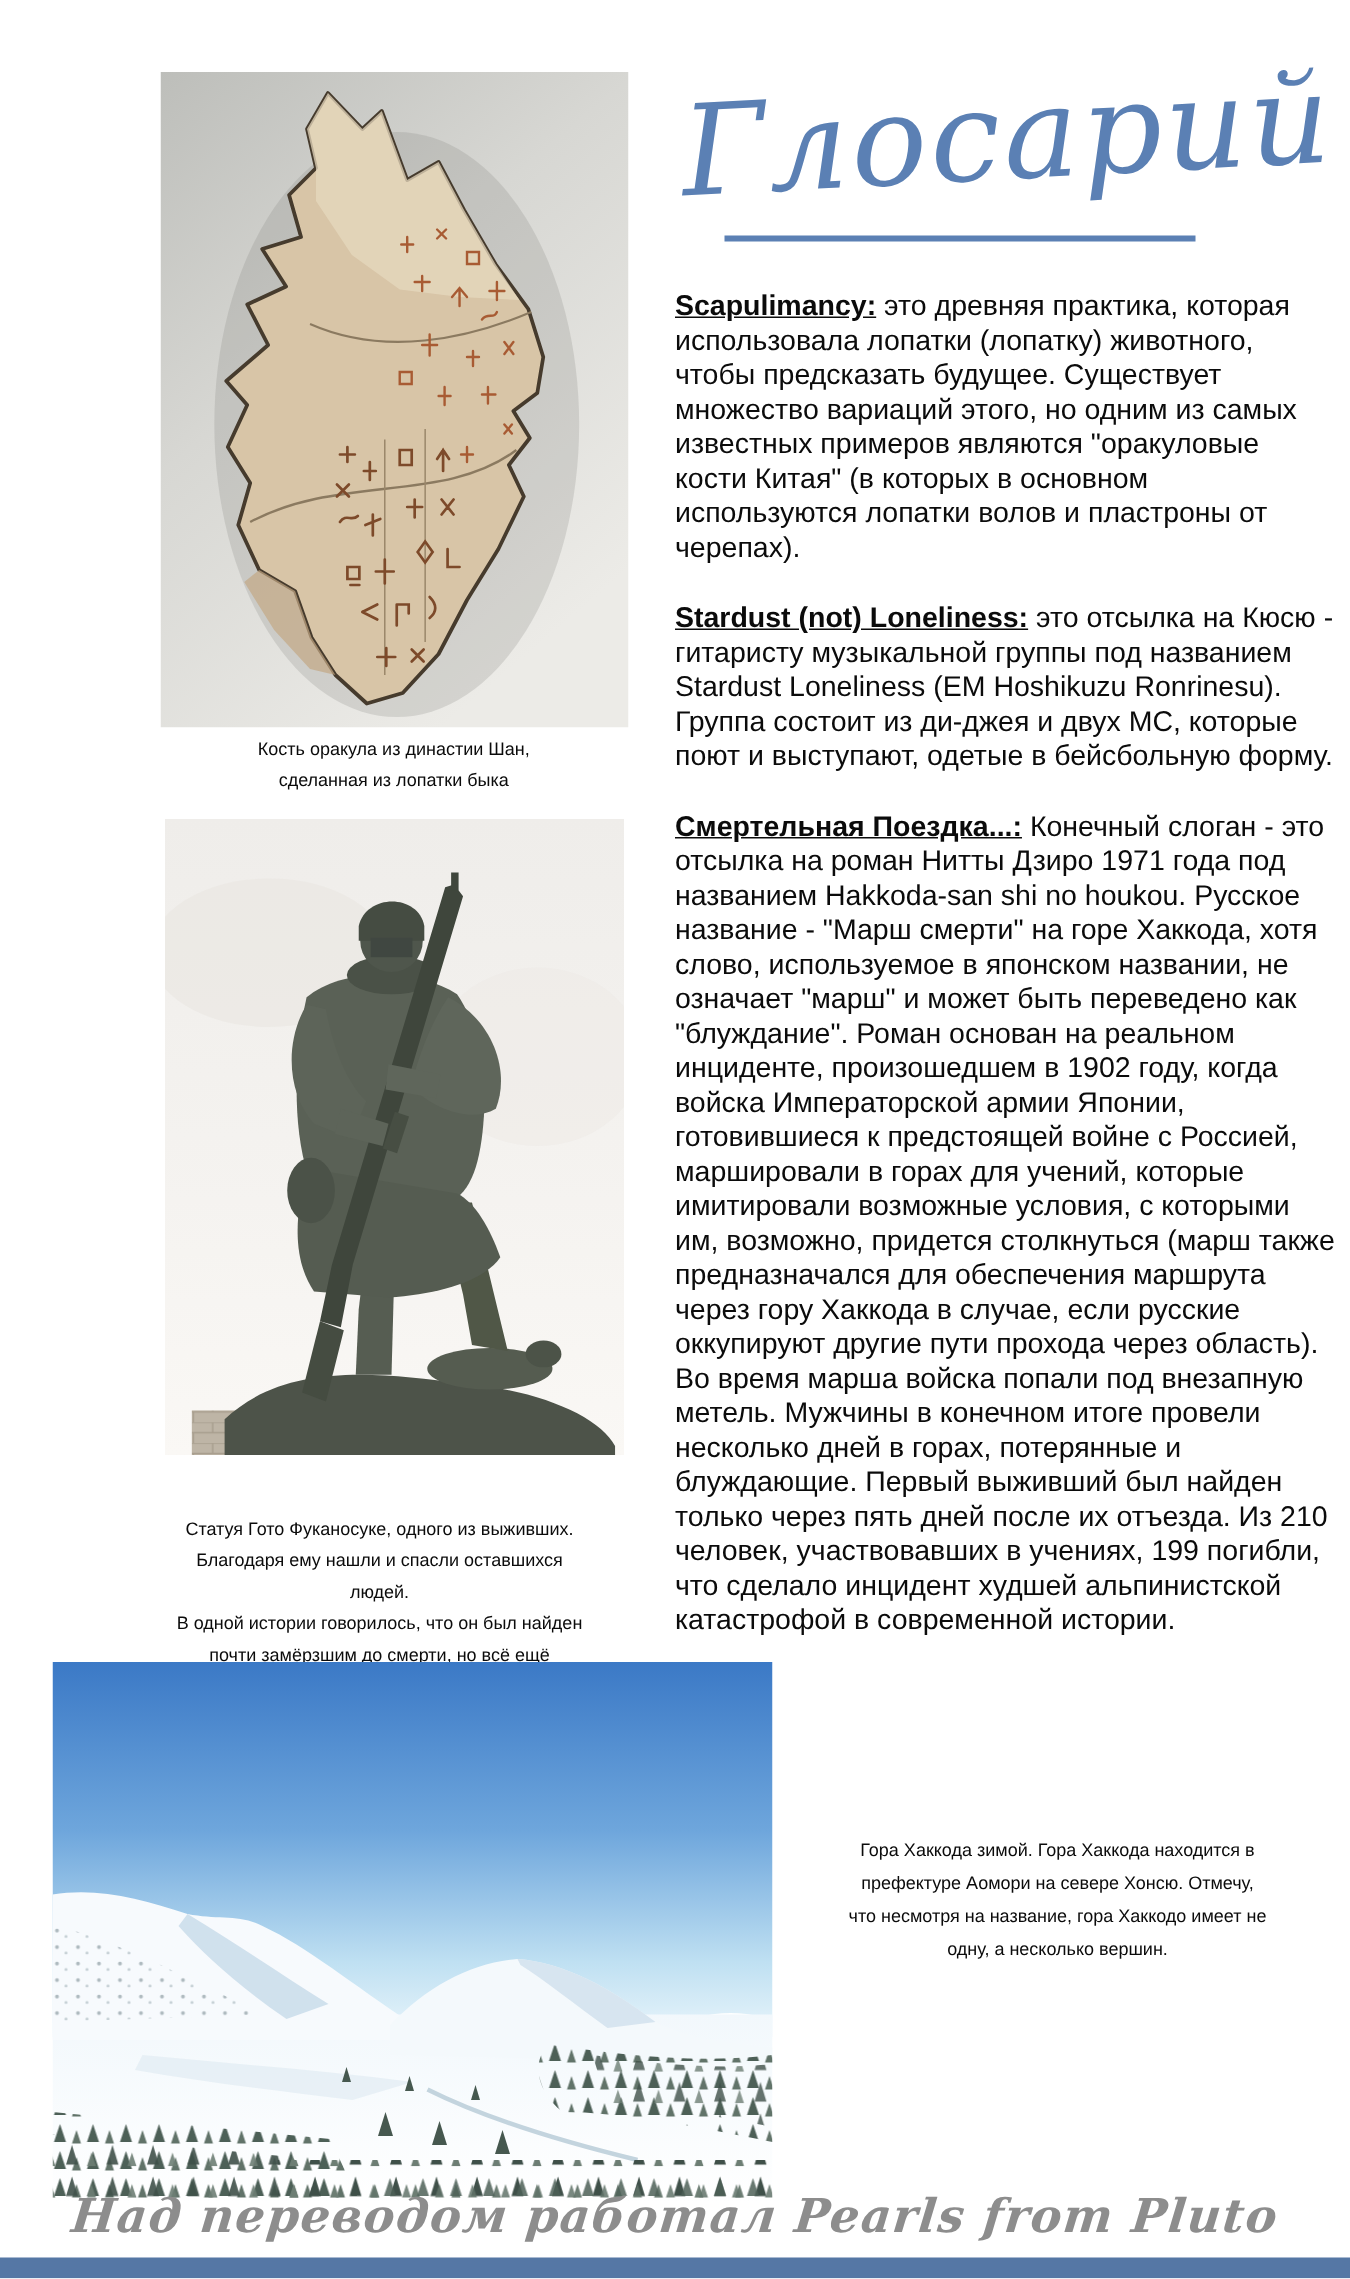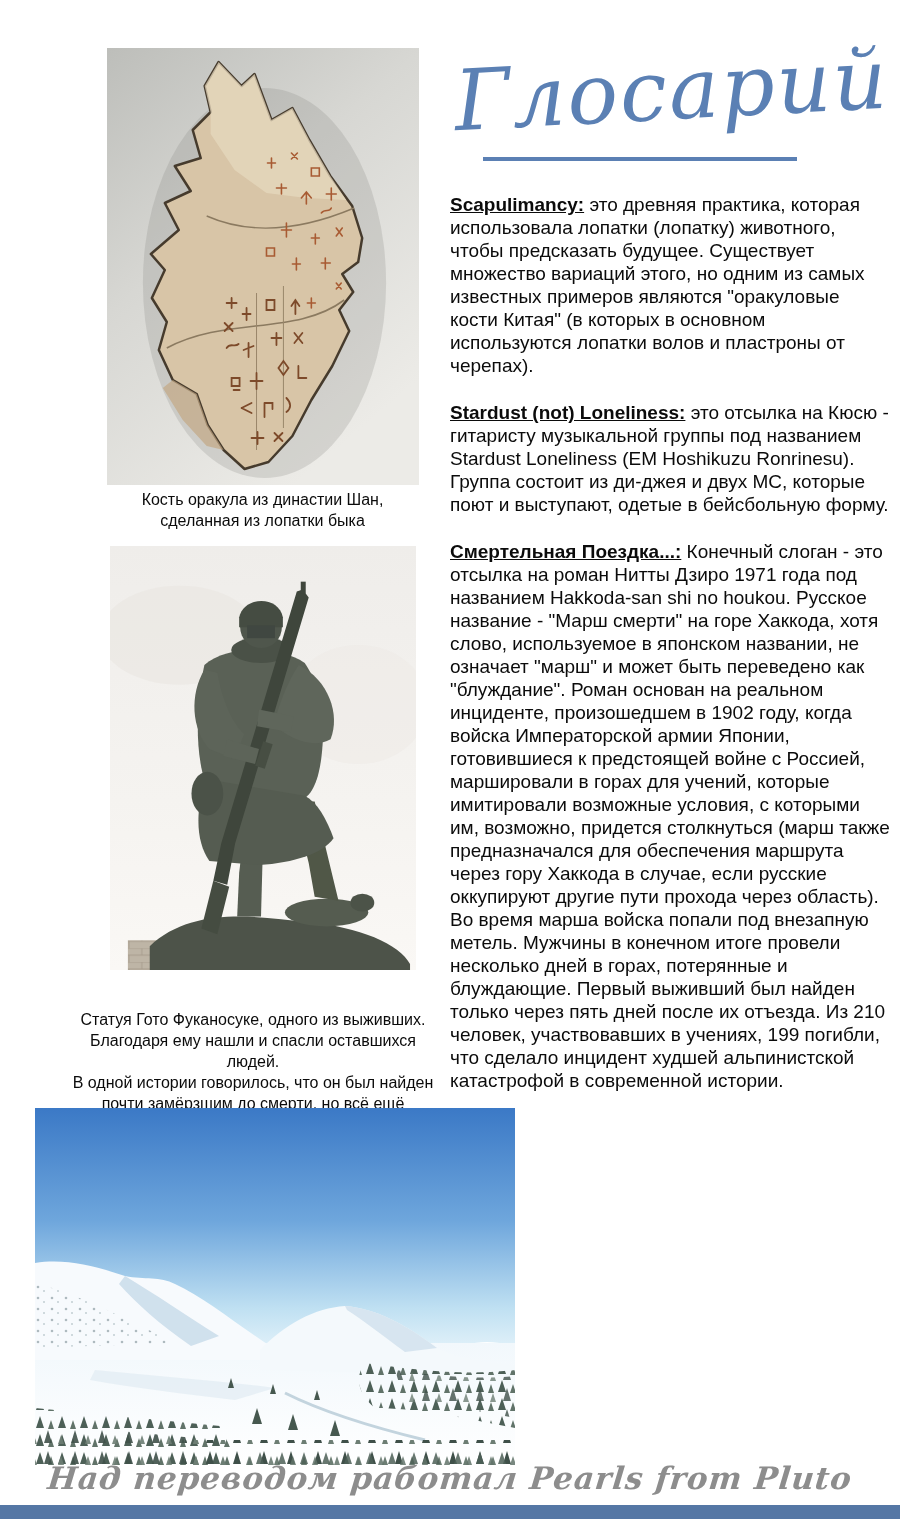--- a/index.html
+++ b/index.html
@@ -28,21 +28,21 @@
   .entry { margin:0 0 24px 0; }
   .term { font-weight:bold; text-decoration:underline; }
   
   .photo { position:absolute; }
   .photo svg { display:block; width:100%; height:100%; }
   .photo-bone    { left:107px; top:48px;   width:312px; height:437px; }
   .photo-statue  { left:110px; top:546px;  width:306px; height:424px; }
   .photo-mountain{ left:35px;  top:1108px; width:480px; height:360px; }
   
   .caption {
-    position:absolute; text-align:center; font-size:16px; line-height:21px;
+    position:absolute; text-align:center; font-size:12px; line-height:21px;
     color:#0b0b0b; white-space:pre-line;
   }
   .caption-bone    { left:95px;  top:489px;  width:335px; }
   .caption-statue  { left:38px;  top:1009px;  width:430px; }
   .caption-mountain{ left:515px; top:1222px; width:380px; line-height:22px; }
   
   .credit {
     position:absolute; left:0; top:1460px; width:900px; text-align:center;
     font-family:"DejaVu Serif", serif; font-style:italic; font-weight:bold;
     font-size:31px; color:#8d8d8d; transform:skewX(-6deg);
@@ -224,17 +224,21 @@
       <g fill="#46584f">
         <path d="M222,300 L227,316 L217,316 Z"></path>
         <path d="M258,306 L263,322 L253,322 Z"></path>
         <path d="M300,312 L305,328 L295,328 Z"></path>
         <path d="M196,270 L199,280 L193,280 Z"></path>
         <path d="M238,276 L241,286 L235,286 Z"></path>
         <path d="M282,282 L285,292 L279,292 Z"></path>
       </g>
     </svg>
   </div>
+  <div class="caption caption-mountain">Гора Хаккода зимой. Гора Хаккода находится в
+префектуре Аомори на севере Хонсю. Отмечу,
+что несмотря на название, гора Хаккодо имеет не
+одну, а несколько вершин.</div>
 
   <div class="credit">Над переводом работал Pearls from Pluto</div>
   <div class="footer-bar"></div>
 
 </div>
 
 </body></html>

